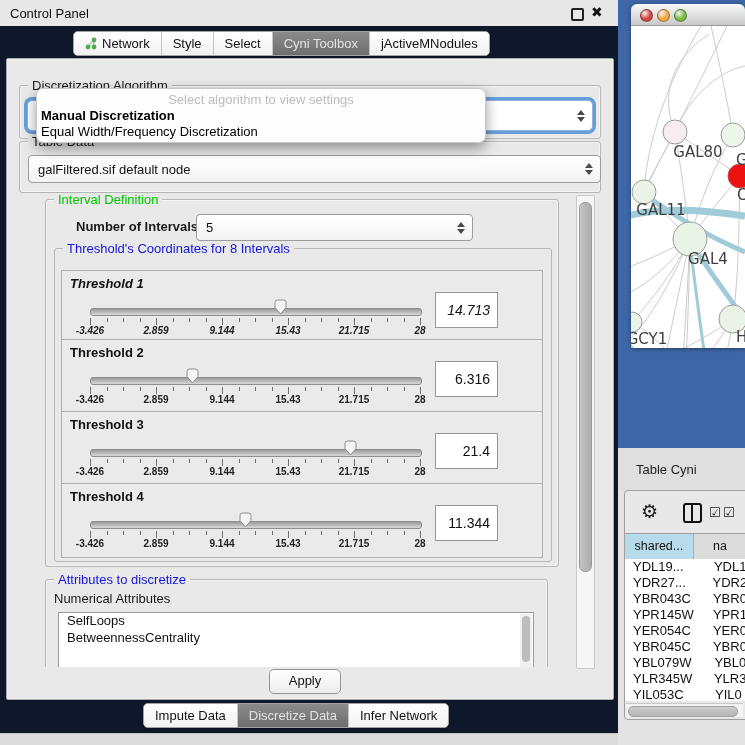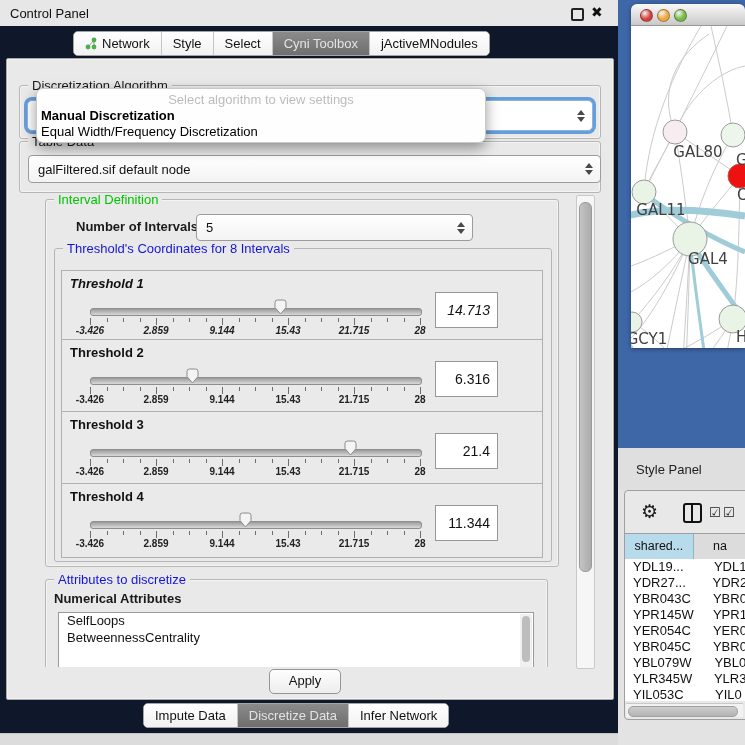--- a/index.html
+++ b/index.html
@@ -320,21 +320,21 @@
                         <path d="M2,4.5 Q2,2 4.5,2 L10.5,2 Q13,2 13,4.5 L13,9.5 L7.5,16 L2,9.5 Z" fill="#F4F4F4" stroke="#8C8C8C"></path>
                       </svg></div>
                     <div class="th-value">11.344</div>
                   </div>
                 </div>
             </div>
           </div>
 
           <div class="group" style="left:28px;top:384px;width:501px;height:150px;">
             <span class="group-title t-blue">Attributes to discretize</span>
-            <span style="position:absolute;left:8px;top:11px;font-weight:bold;">Numerical Attributes</span>
+            <span style="position:absolute;left:8px;top:11px;font-weight:normal;">Numerical Attributes</span>
             <div class="attr-list">
               <div id="attr-items">
                   <div class="attr-item">SelfLoops</div>
                   <div class="attr-item">BetweennessCentrality</div>
                 </div>
               <div class="attr-scroll">
                   <div class="thumb"></div>
                 </div>
             </div>
           </div>
@@ -418,21 +418,21 @@
               <text x="77" y="238" text-anchor="middle" font-size="15" fill="#3F3F3F">GAL4</text>
               <text x="16" y="318" text-anchor="middle" font-size="15" fill="#3F3F3F">GCY1</text>
               <text x="105" y="316" text-anchor="start" font-size="15" fill="#3F3F3F">H</text>
               <text x="72" y="380" text-anchor="middle" font-size="15" fill="#3F3F3F">HAP2</text>
             </svg>
         </div>
       </div>
     </div>
 
     <div class="tp-bar">
-      <span class="tp-title">Style Panel</span>
+      <span class="tp-title">Table Cyni</span>
     </div>
 
     <div class="table-block">
       <div class="tb-toolbar">
         <span class="gear-ic">⚙</span>
         <span class="split-ic"></span>
         <span class="check-ic" style="left:84px;">☑</span>
         <span class="check-ic" style="left:98px;">☑</span>
       </div>
       <div class="tb-header" id="tb-header">

